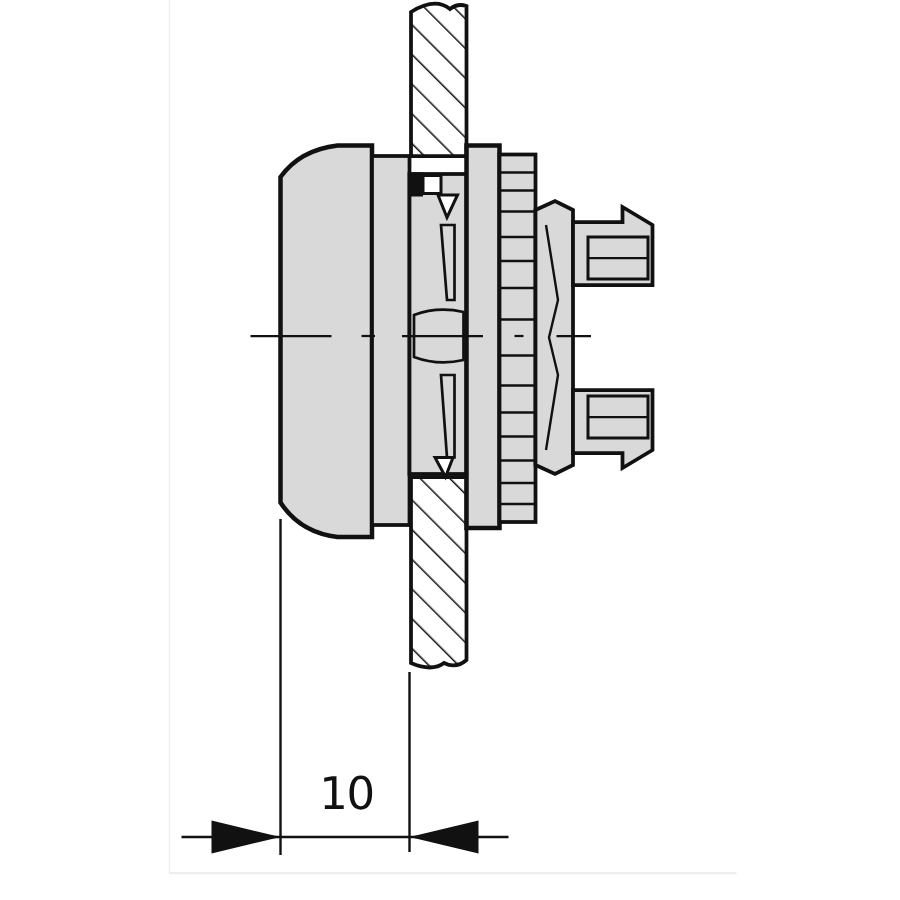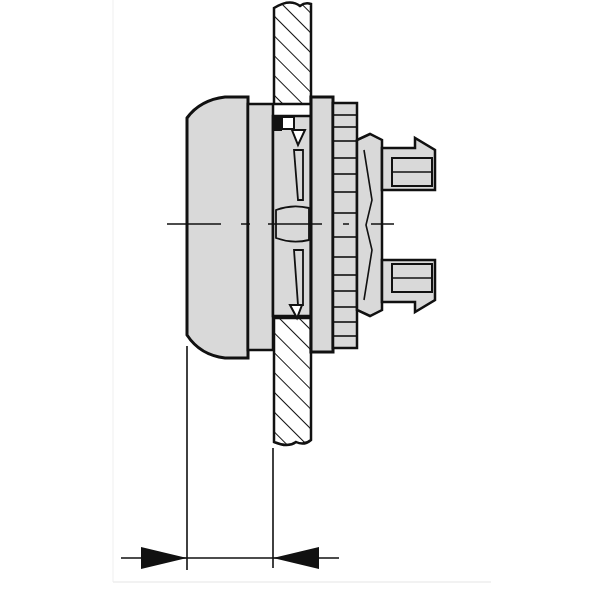--- a/index.html
+++ b/index.html
@@ -87,13 +87,14 @@
     </g>
 
     <g>
       <line x1="187" y1="346" x2="187" y2="570" stroke="#111" stroke-width="1.6"></line>
       <line x1="273" y1="448" x2="273" y2="568" stroke="#111" stroke-width="1.6"></line>
       <line x1="121" y1="558" x2="339" y2="558" stroke="#111" stroke-width="1.6"></line>
       <path d="M141 547 L187 558 L141 569 Z" fill="#111"></path>
       <path d="M319 547 L273 558 L319 569 Z" fill="#111"></path>
     </g>
   </svg>
+  <div class="dim-label">10</div>
 </div>
 
 </body></html>

